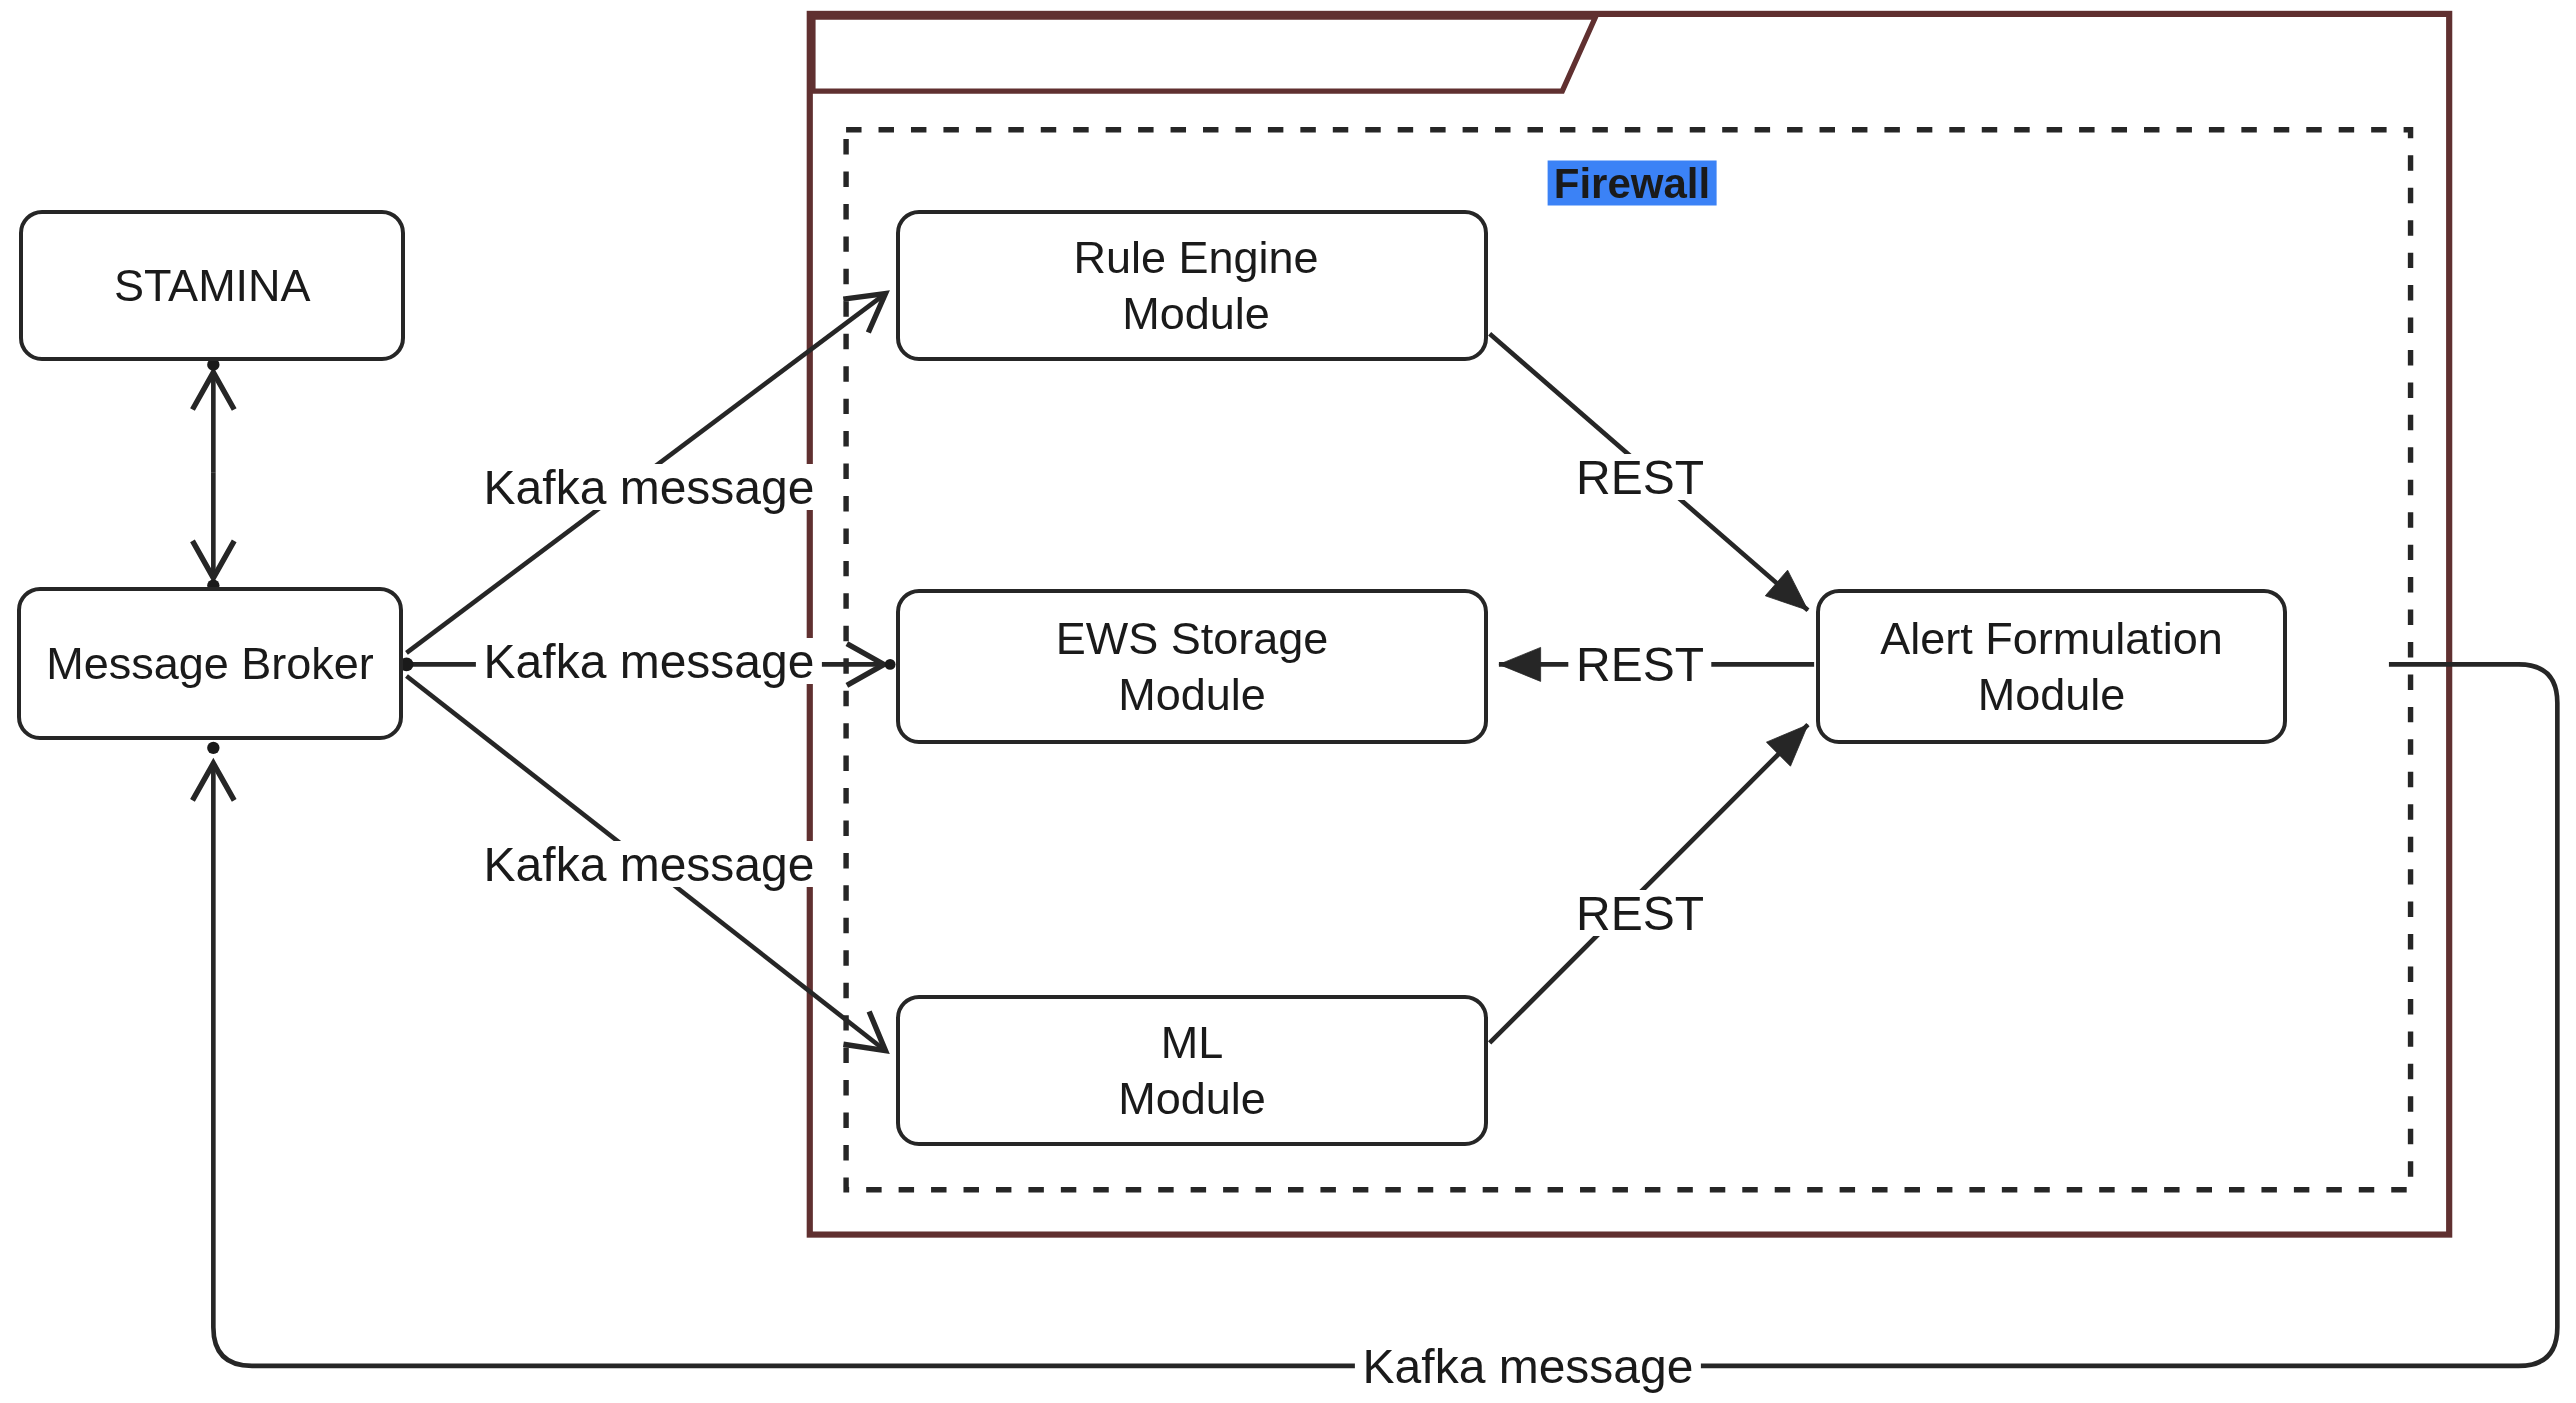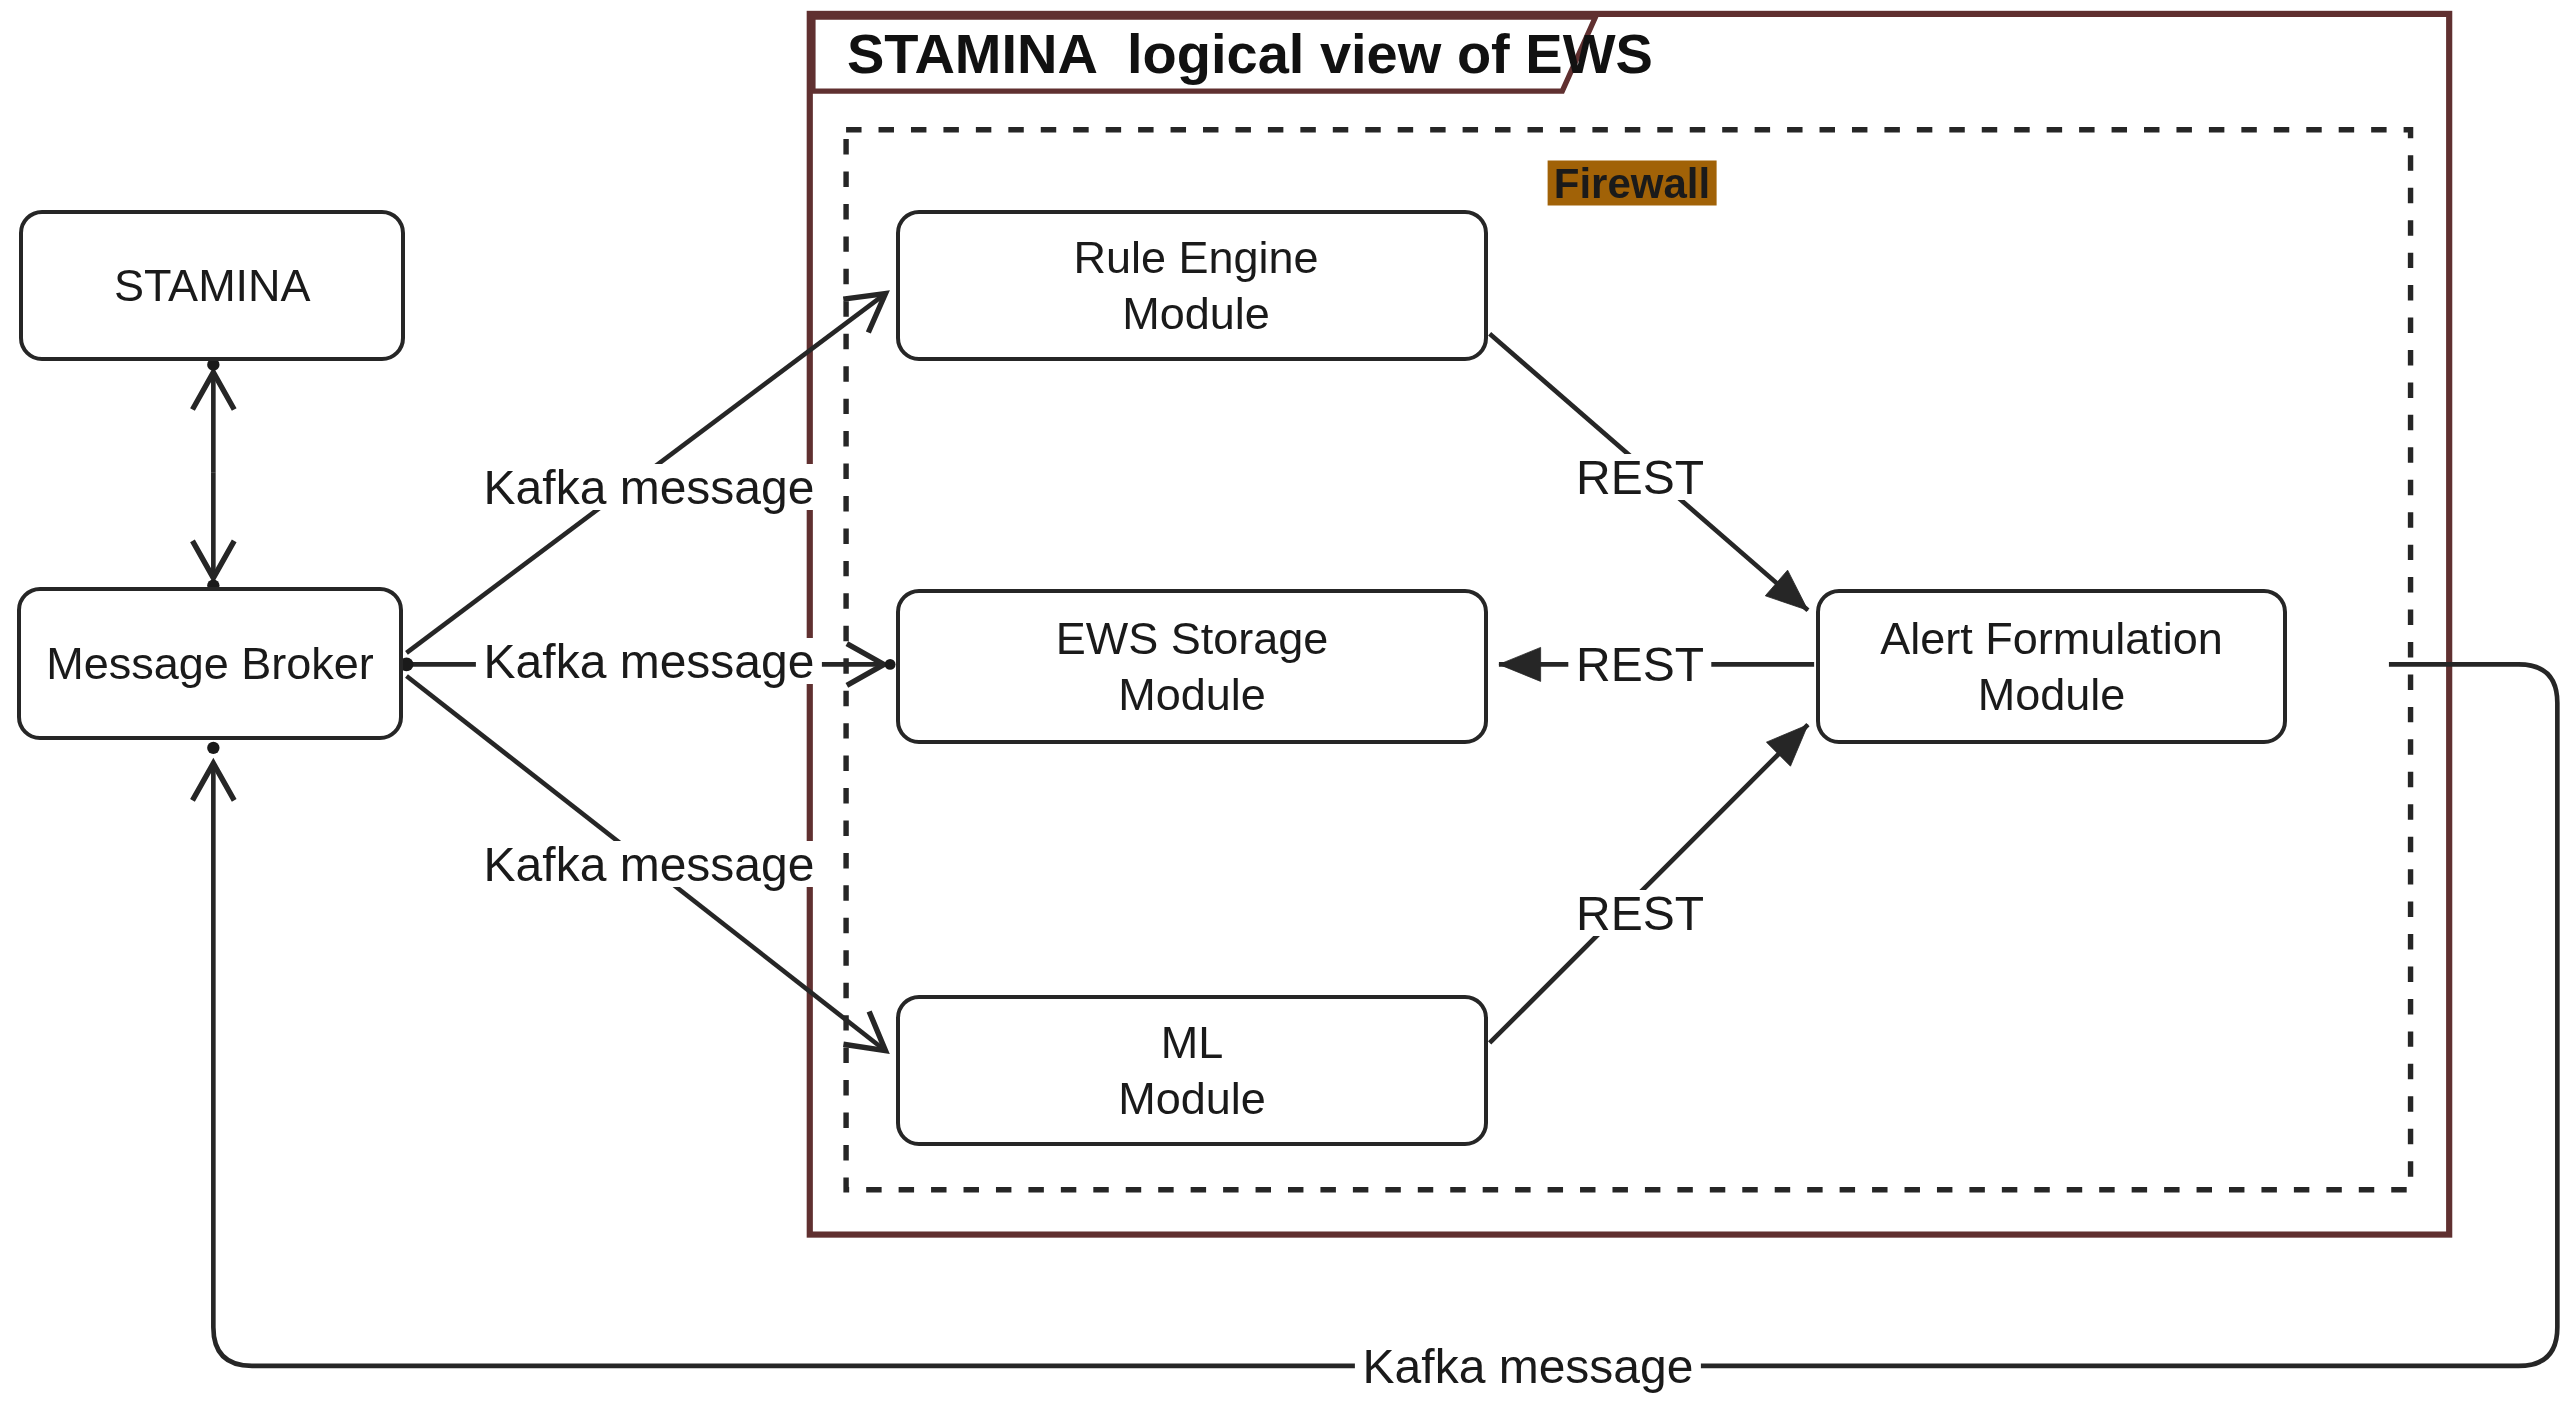--- a/index.html
+++ b/index.html
@@ -41,21 +41,21 @@
     white-space:pre;
     color:#111111;
   }
   .firewall-label{
     position:absolute;
     left:1632px;top:183px;
     transform:translate(-50%,-50%);
     font-size:42px;line-height:45px;
     font-weight:bold;
     color:#1a1a1a;
-    background:#a16207;
+    background:#3b82f6;
     padding:0 6.2px;
   }
   
   .n-stamina{left:19.3px;top:210px;width:386px;height:151px;}
   .n-broker{left:17px;top:587px;width:386px;height:153px;}
   .n-rule{left:896px;top:210px;width:592px;height:151px;padding-left:8px;}
   .n-ews{left:896px;top:589px;width:592px;height:155px;text-align:center;}
   .n-ml{left:896px;top:995px;width:592px;height:151px;}
   .n-alert{left:1816px;top:589px;width:471px;height:155px;text-align:center;}
   
@@ -100,21 +100,20 @@
     <circle cx="1152" cy="860" r="7" fill="#1a1a1a"></circle>
 
     <path d="M1928,432 L2340,790" fill="none" stroke="#262626" stroke-width="6" marker-end="url(#mSolid)"></path>
     <path d="M2348,860 L1940,860" fill="none" stroke="#262626" stroke-width="6" marker-end="url(#mSolid)"></path>
     <path d="M1928,1350 L2340,938" fill="none" stroke="#262626" stroke-width="6" marker-end="url(#mSolid)"></path>
 
     <path d="M3092,860 L3260,860 Q3310,860 3310,910 L3310,1718 Q3310,1768 3260,1768 L326,1768 Q276,1768 276,1718 L276,988" fill="none" stroke="#262626" stroke-width="6" marker-end="url(#mOpen)"></path>
     <circle cx="276" cy="968" r="8" fill="#1a1a1a"></circle>
   </svg>
 
-  <div class="frame-title">STAMINA  logical view of EWS</div>
   <div class="firewall-label">Firewall</div>
 
   <div class="node n-stamina">STAMINA</div>
   <div class="node n-broker">Message Broker</div>
   <div class="node n-rule">Rule Engine
 Module</div>
   <div class="node n-ews">EWS Storage
 Module</div>
   <div class="node n-ml">ML
 Module</div>

